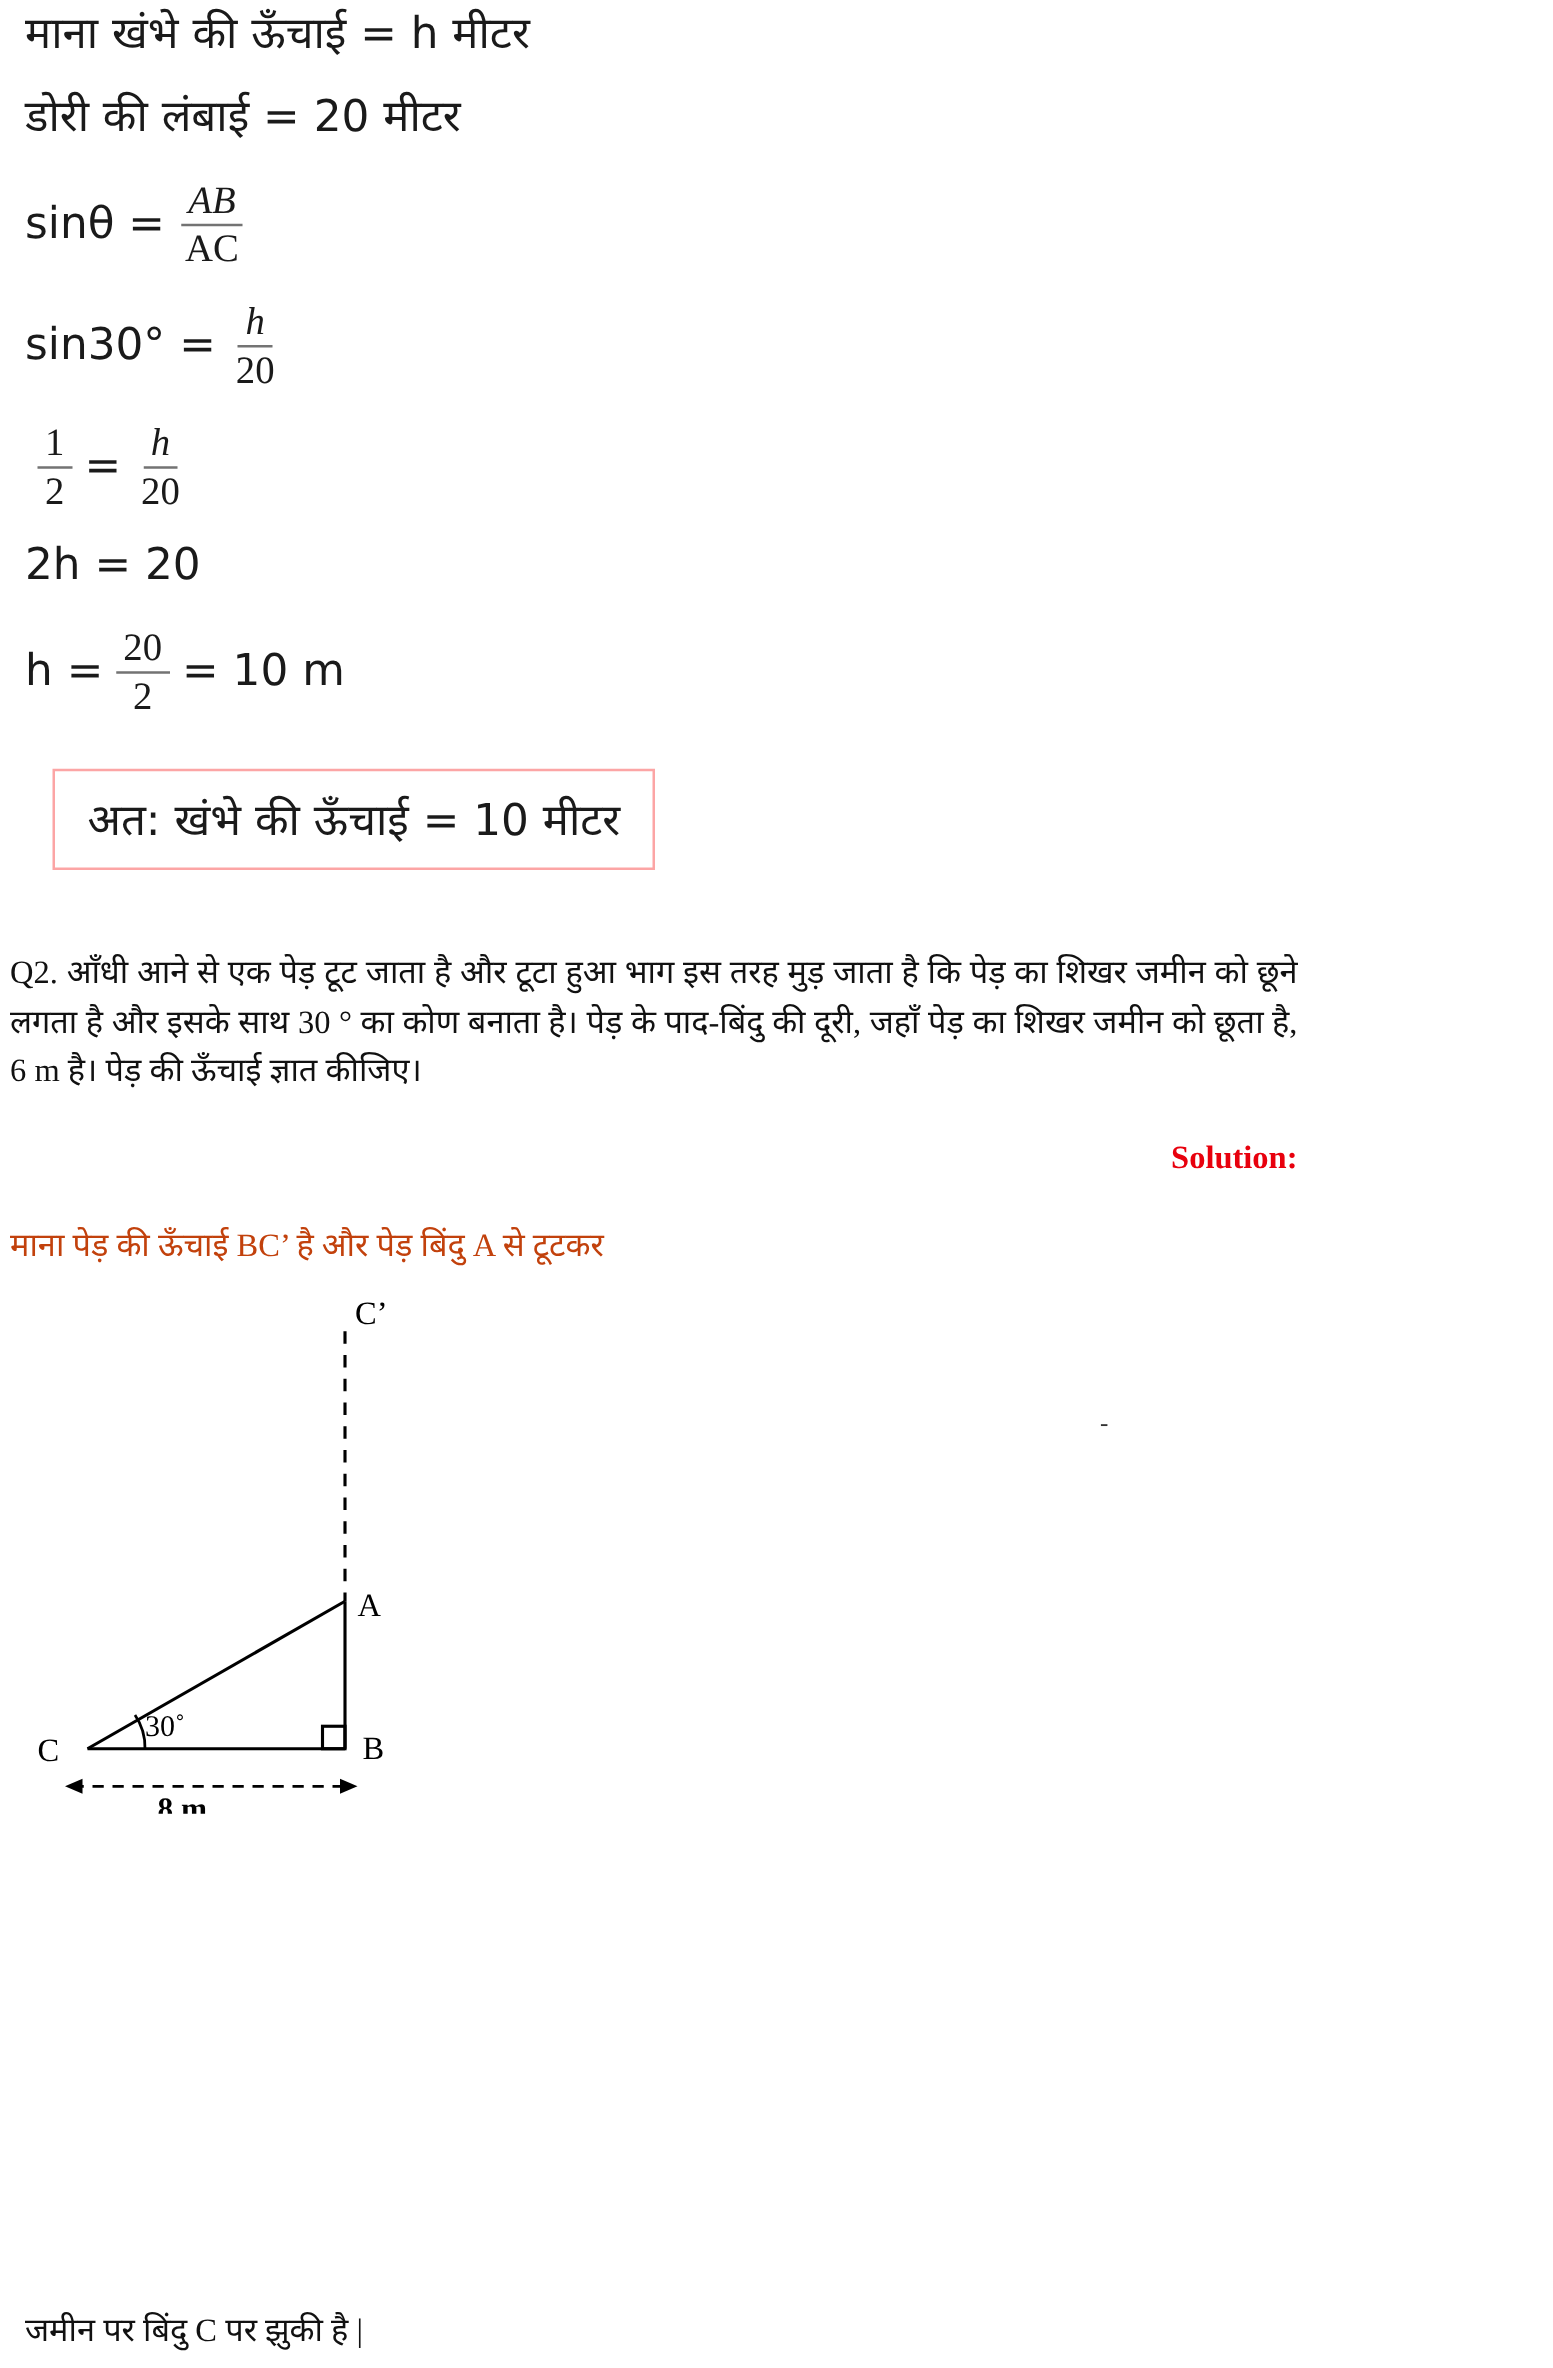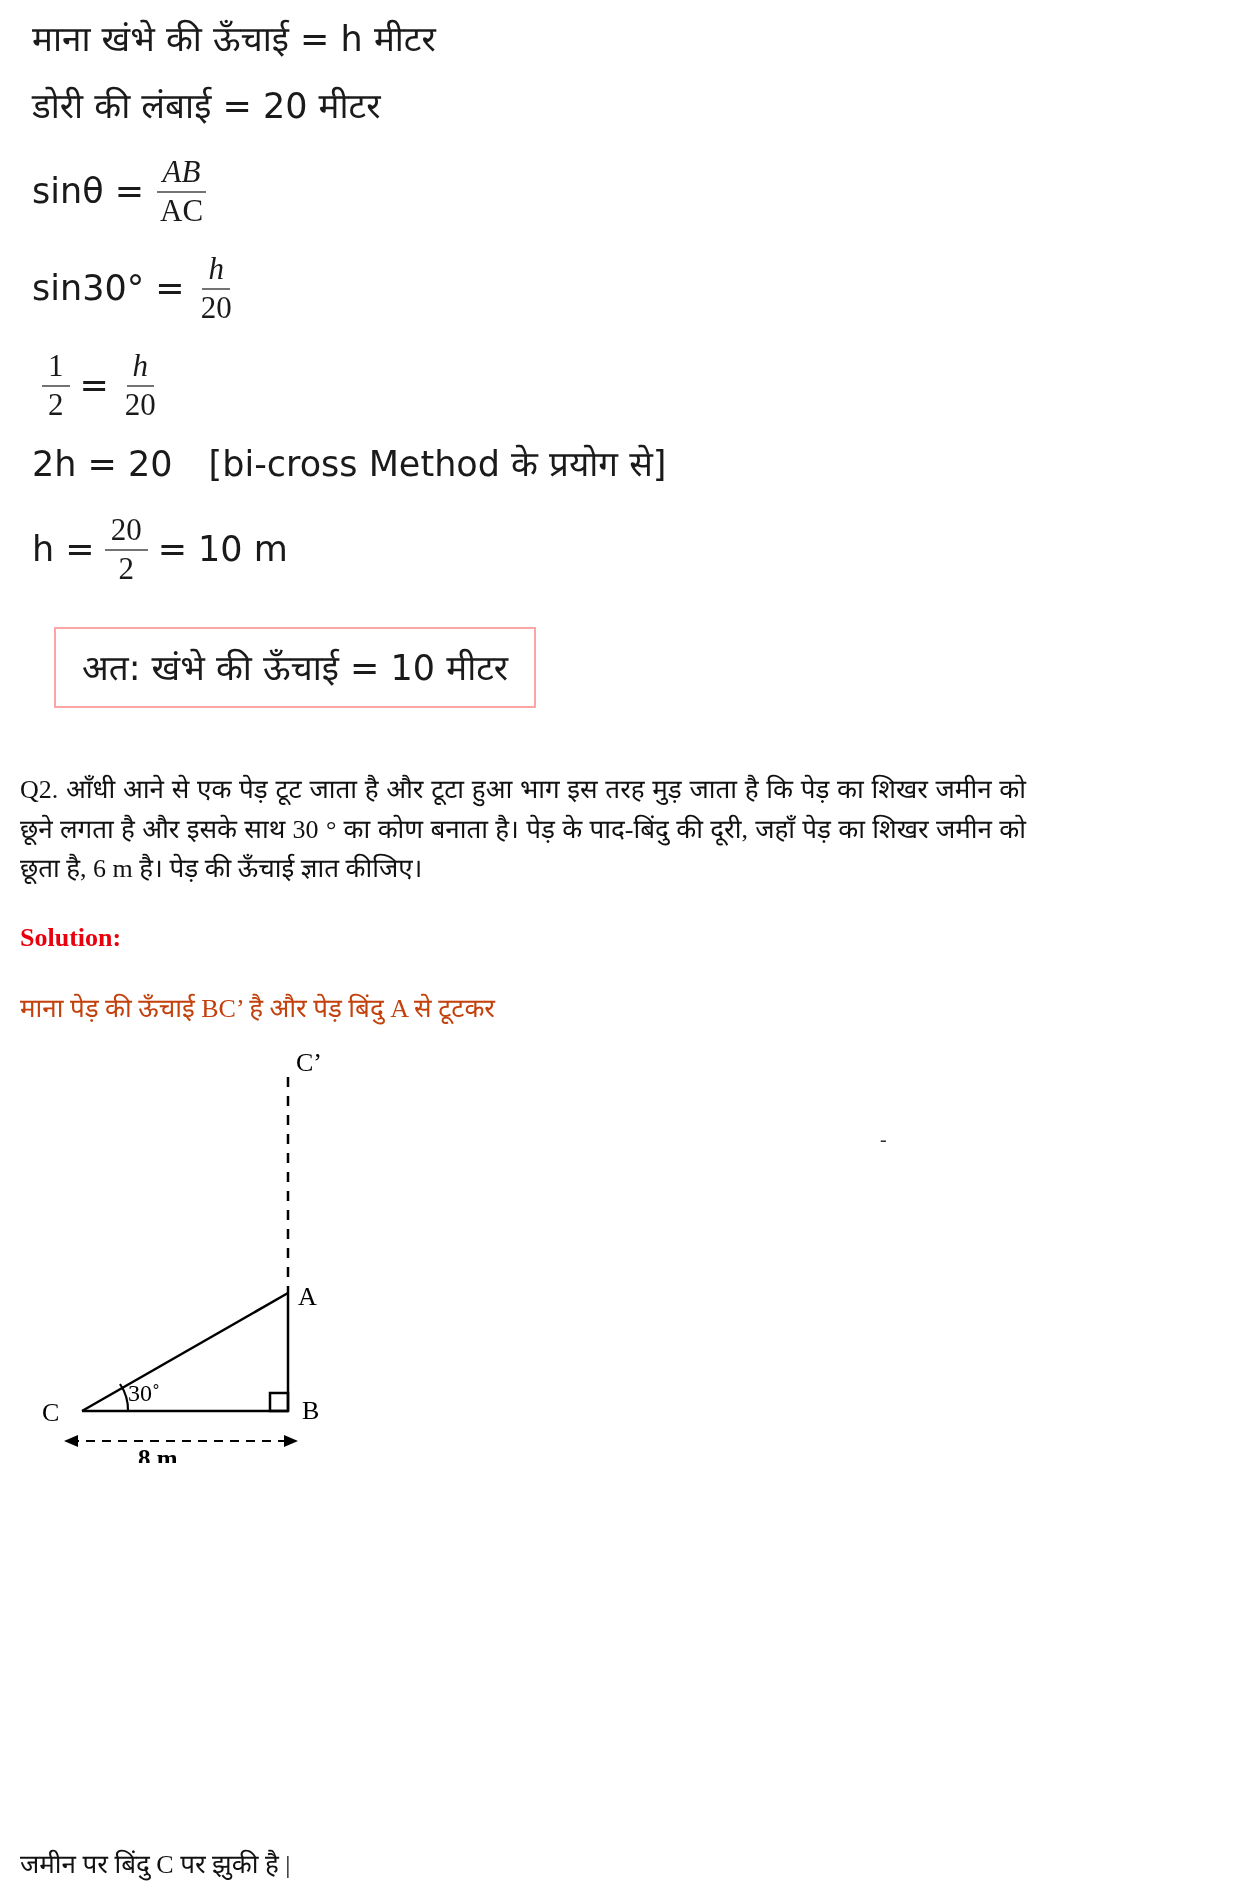--- a/index.html
+++ b/index.html
@@ -12,21 +12,21 @@
     height: 1894px;
     font-family: "Liberation Serif", serif;
     color: #000000;
     position: relative;
     overflow: hidden;
   }
   .page {
     position: relative;
     width: 1050px;
     height: 1894px;
-    padding: 12px;
+    padding: 0;
     box-sizing: border-box;
   }
   
   .hand-block {
     padding: 10px 20px 0 20px;
     font-family: "DejaVu Sans", sans-serif;
     color: #1a1a1a;
   }
   .hand-line {
     font-size: 35px;
@@ -96,20 +96,21 @@
     text-align: justify;
     color: #111;
     margin: 0 0 6px 0;
   }
   .solution-label {
     color: #e8000d;
     font-weight: bold;
     font-size: 26px;
     font-family: "Liberation Serif", serif;
     margin: 34px 0 0 0;
+    text-align: right;
   }
   .assume-line {
     font-family: "Liberation Serif", serif;
     font-size: 26px;
     margin: 36px 0 0 0;
     color: #c2410c;
   }
   .final-line {
     font-family: "Liberation Serif", serif;
     font-size: 26px;
@@ -169,21 +170,20 @@
       <span>=</span>
       <span class="frac">
         <span class="num italic-serif">h</span>
         <span class="den upright-serif">20</span>
       </span>
     </div>
 
     <div class="hand-line">
       <span>2h = 20</span>
       <span style="display:inline-block;width:36px;"></span>
-      <span>[bi-cross Method के प्रयोग से]</span>
     </div>
 
     <div class="hand-line">
       <span>h =</span>
       <span class="frac">
         <span class="num upright-serif">20</span>
         <span class="den upright-serif">2</span>
       </span>
       <span>= 10 m</span>
     </div>

